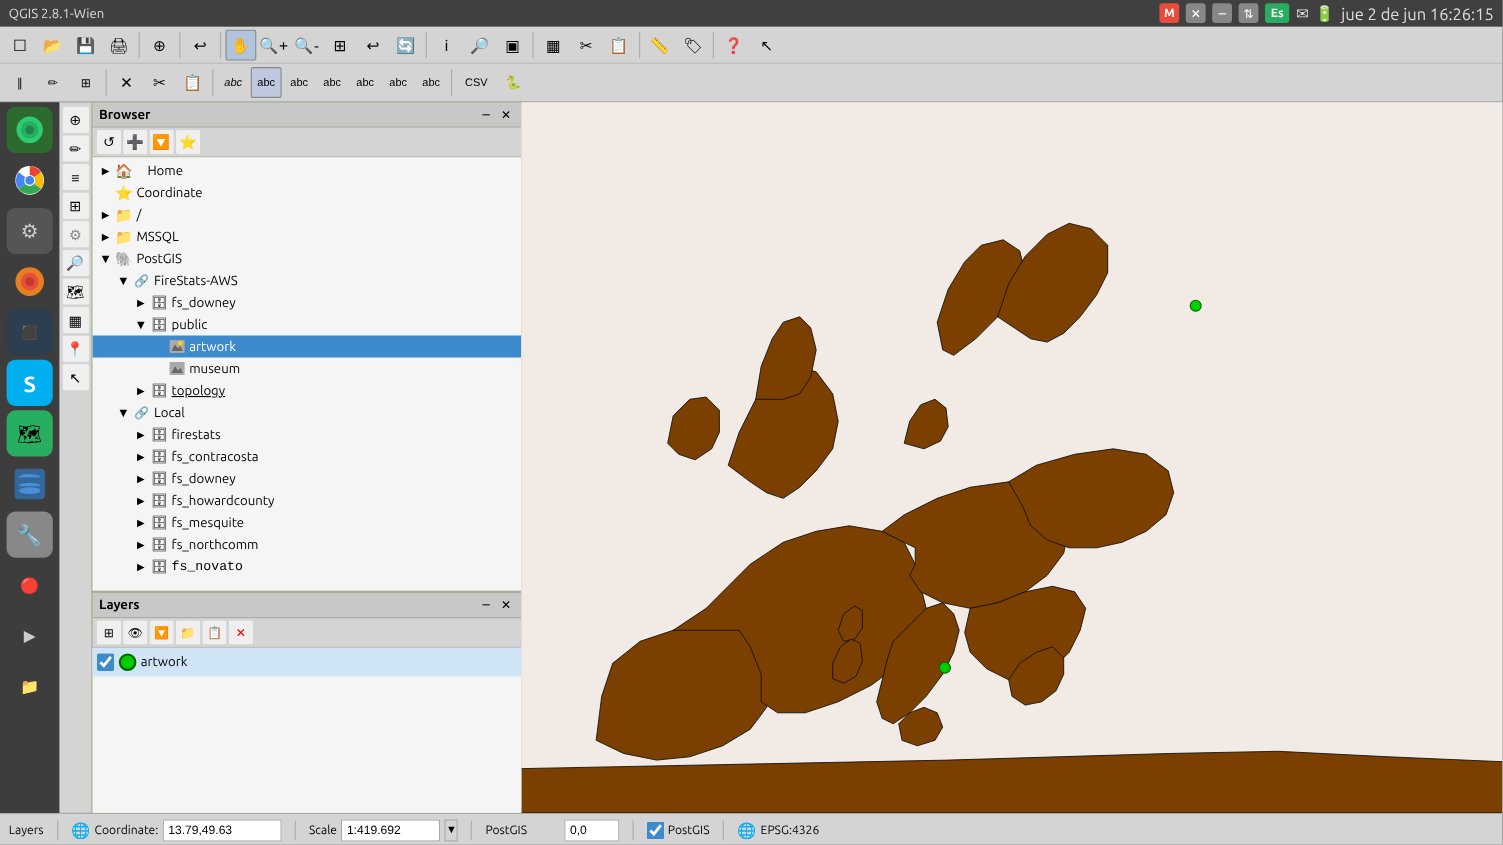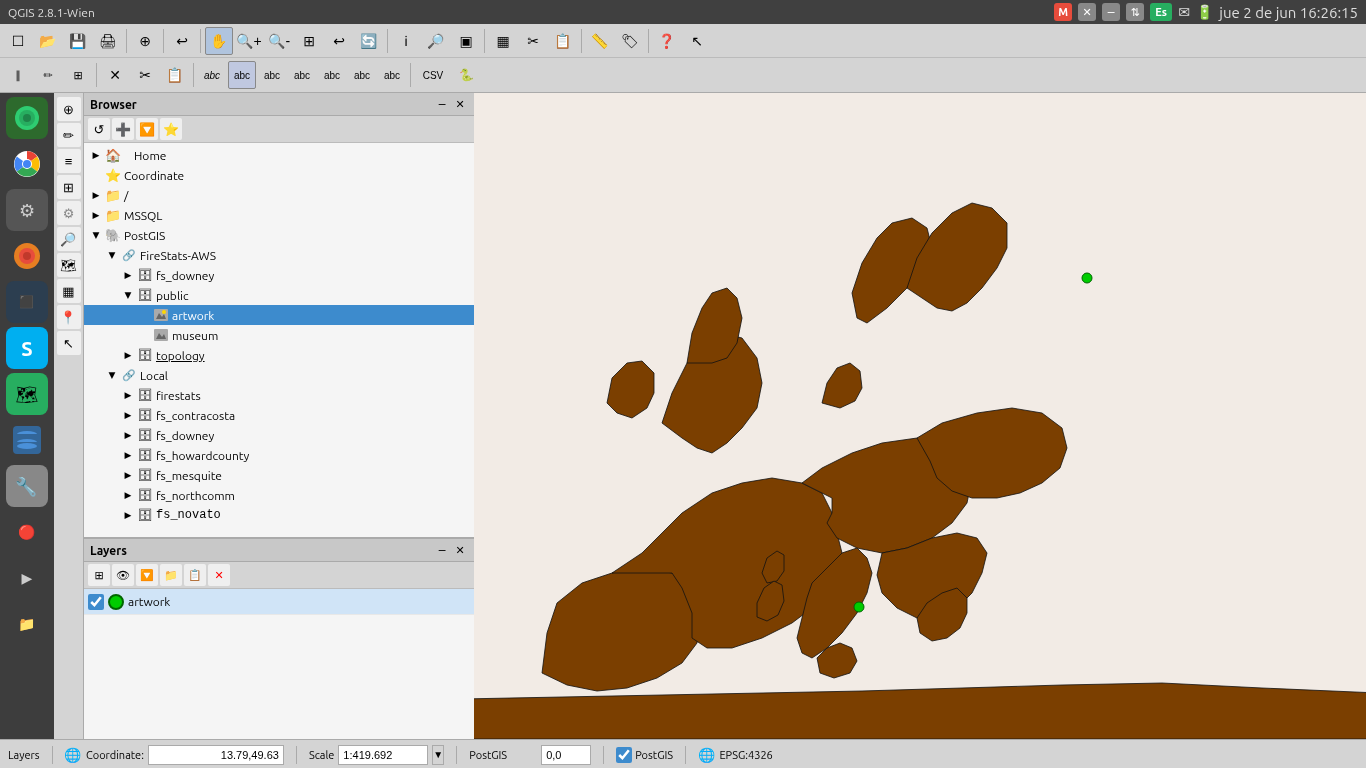--- a/index.html
+++ b/index.html
@@ -570,21 +570,21 @@
     </svg>
   </div>
 </div>
 
 <div id="statusbar">
   <span>Layers</span>
   <div class="status-sep"></div>
   <div class="status-item">
     <span style="font-size:14px;">🌐</span>
     <span>Coordinate:</span>
-    <input class="status-input" style="width: 136px; text-align: right;" value="13.79,49.63">
+    <input class="status-input" style="width: 108px;" value="13.79,49.63">
   </div>
   <div class="status-sep"></div>
   <div class="status-item">
     <span>Scale</span>
     <input class="status-input" style="width: 90px;" value="1:419.692">
     <button style="height:20px;font-size:10px;border:1px solid #aaa;background:#d4d4d4;cursor:pointer;">▼</button>
   </div>
   <div class="status-sep"></div>
   <div class="status-item">
     <span>PostGIS</span>

